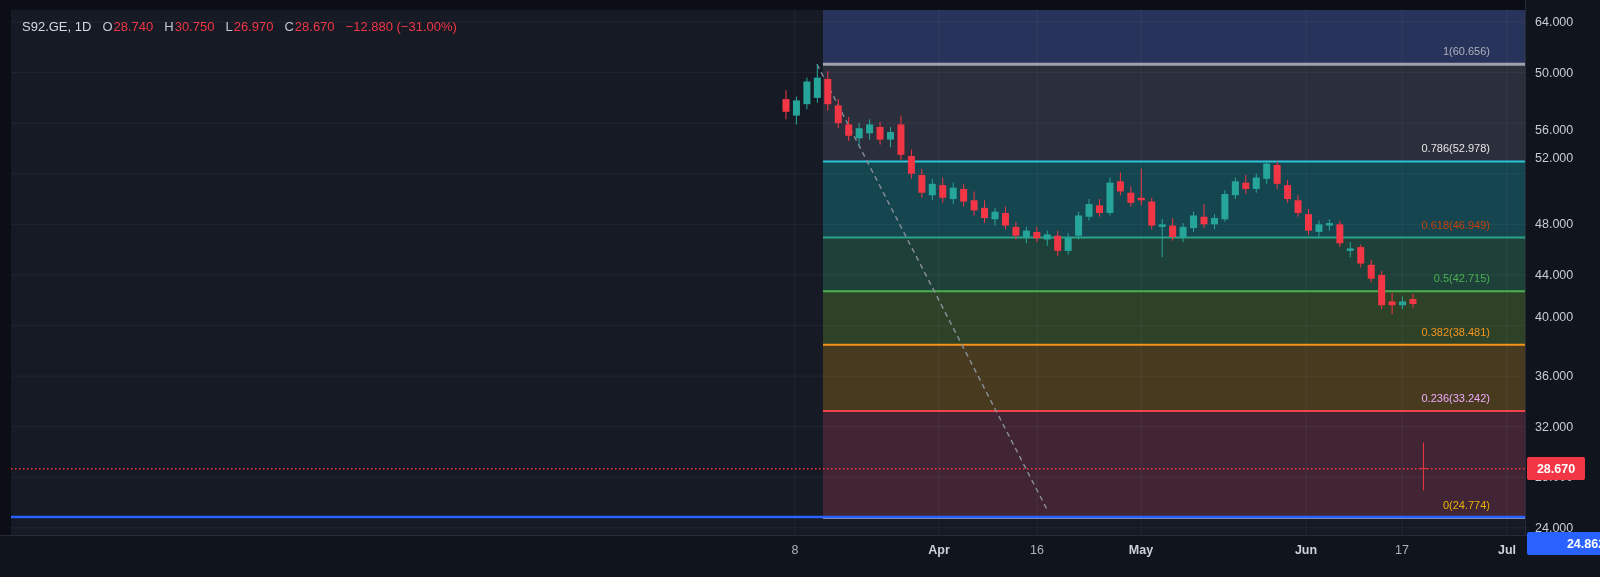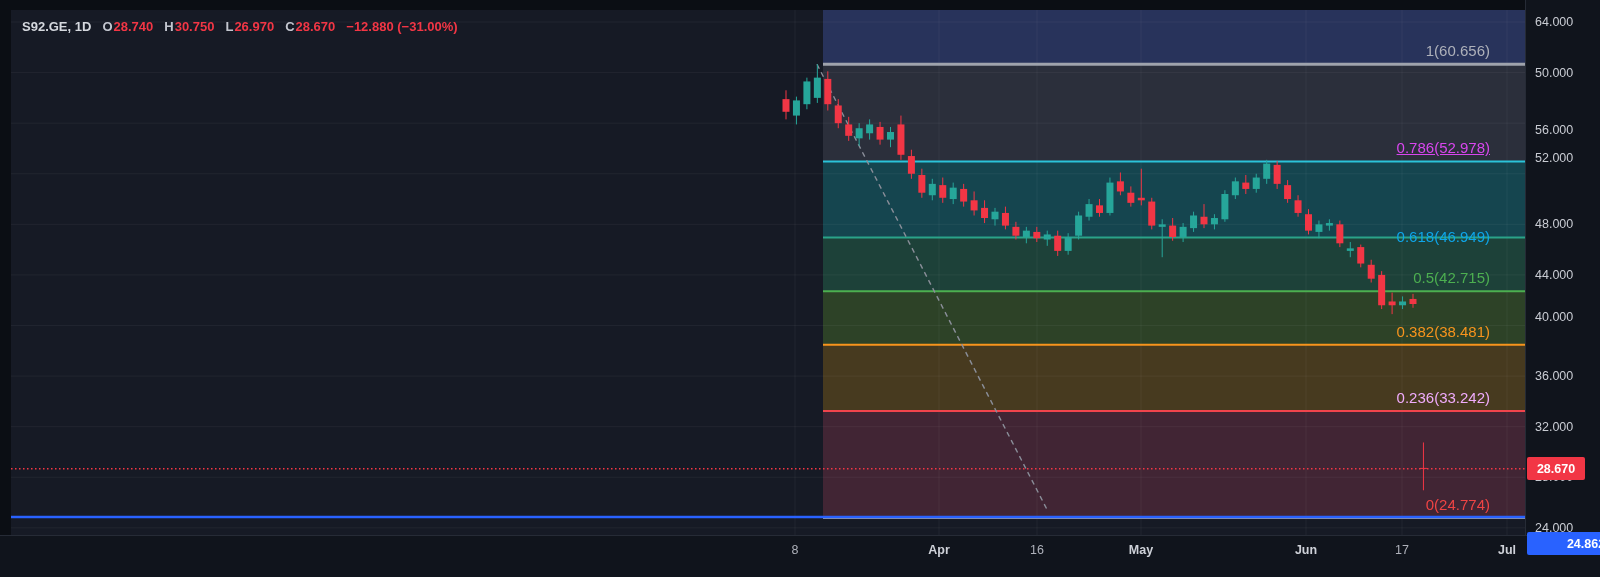--- a/index.html
+++ b/index.html
@@ -21,31 +21,31 @@
   .y-tick{
     position:absolute;left:9px;height:16px;line-height:16px;
     font-size:12.5px;color:#c9ccd3;white-space:nowrap;z-index:3;
   }
   .x-tick{
     position:absolute;top:7px;width:60px;margin-left:-30px;text-align:center;
     font-size:12.5px;color:#aeb1ba;white-space:nowrap;z-index:3;
   }
   .x-tick.bold{font-weight:bold;color:#ced1d8;}
   .fib-label{
-    position:absolute;right:110px;font-size:15px;line-height:14px;
+    position:absolute;right:110px;font-size:11px;line-height:14px;
     white-space:nowrap;z-index:3;
   }
   .badge{
     position:absolute;left:1527px;width:58px;height:23px;border-radius:2px;
     display:flex;align-items:center;justify-content:center;
     font-size:12.5px;font-weight:bold;color:#ffffff;z-index:4;
   }
   #legend{
     position:absolute;left:22px;top:19px;display:flex;gap:11px;
-    font-size:13px;font-weight:700;z-index:5;align-items:baseline;
+    font-size:13px;font-weight:400;z-index:5;align-items:baseline;
   }
   #legend .sym{color:#d5d8de;}
   #legend .pair{display:flex;gap:1px;}
   #legend .lb{color:#c3c6cf;}
   #legend .vl{color:#f23645;}
 </style>
 </head>
 <body>
 
 <svg id="chart-svg" width="1600" height="577">
@@ -229,26 +229,26 @@
     </span>
   <span class="pair">
       <span class="lb">C</span>
       <span class="vl">28.670</span>
     </span>
   <span class="vl">−12.880 (−31.00%)</span>
 </div>
 
 <div id="fib-labels">
     <div class="fib-label" style="top: 44.2876px; color: rgb(174, 177, 186);">1(60.656)</div>
-    <div class="fib-label" style="top: 141.382px; color: #d946ef; text-decoration: underline;">0.786(52.978)</div>
-    <div class="fib-label" style="top: 230px; color: #0ea5e9;">0.618(46.949)</div>
+    <div class="fib-label" style="top: 141.382px; color: #e5e5e5;">0.786(52.978)</div>
+    <div class="fib-label" style="top: 218px; color: #c2410c;">0.618(46.949)</div>
     <div class="fib-label" style="top: 271.166px; color: rgb(76, 175, 80);">0.5(42.715)</div>
     <div class="fib-label" style="top: 324.708px; color: rgb(247, 148, 29);">0.382(38.481)</div>
     <div class="fib-label" style="top: 390.96px; color: #f0abfc;">0.236(33.242)</div>
-    <div class="fib-label" style="top: 498.044px; color: #ef4444;">0(24.774)</div>
+    <div class="fib-label" style="top: 498.044px; color: #eab308;">0(24.774)</div>
   </div>
 
 <div class="axis-right" id="price-axis">
     <div class="y-tick" style="top: 14px;">64.000</div>
     <div class="y-tick" style="top: 64.5832px;">50.000</div>
     <div class="y-tick" style="top: 122px;">56.000</div>
     <div class="y-tick" style="top: 150px;">52.000</div>
     <div class="y-tick" style="top: 216.333px;">48.000</div>
     <div class="y-tick" style="top: 266.916px;">44.000</div>
     <div class="y-tick" style="top: 309px;">40.000</div>

